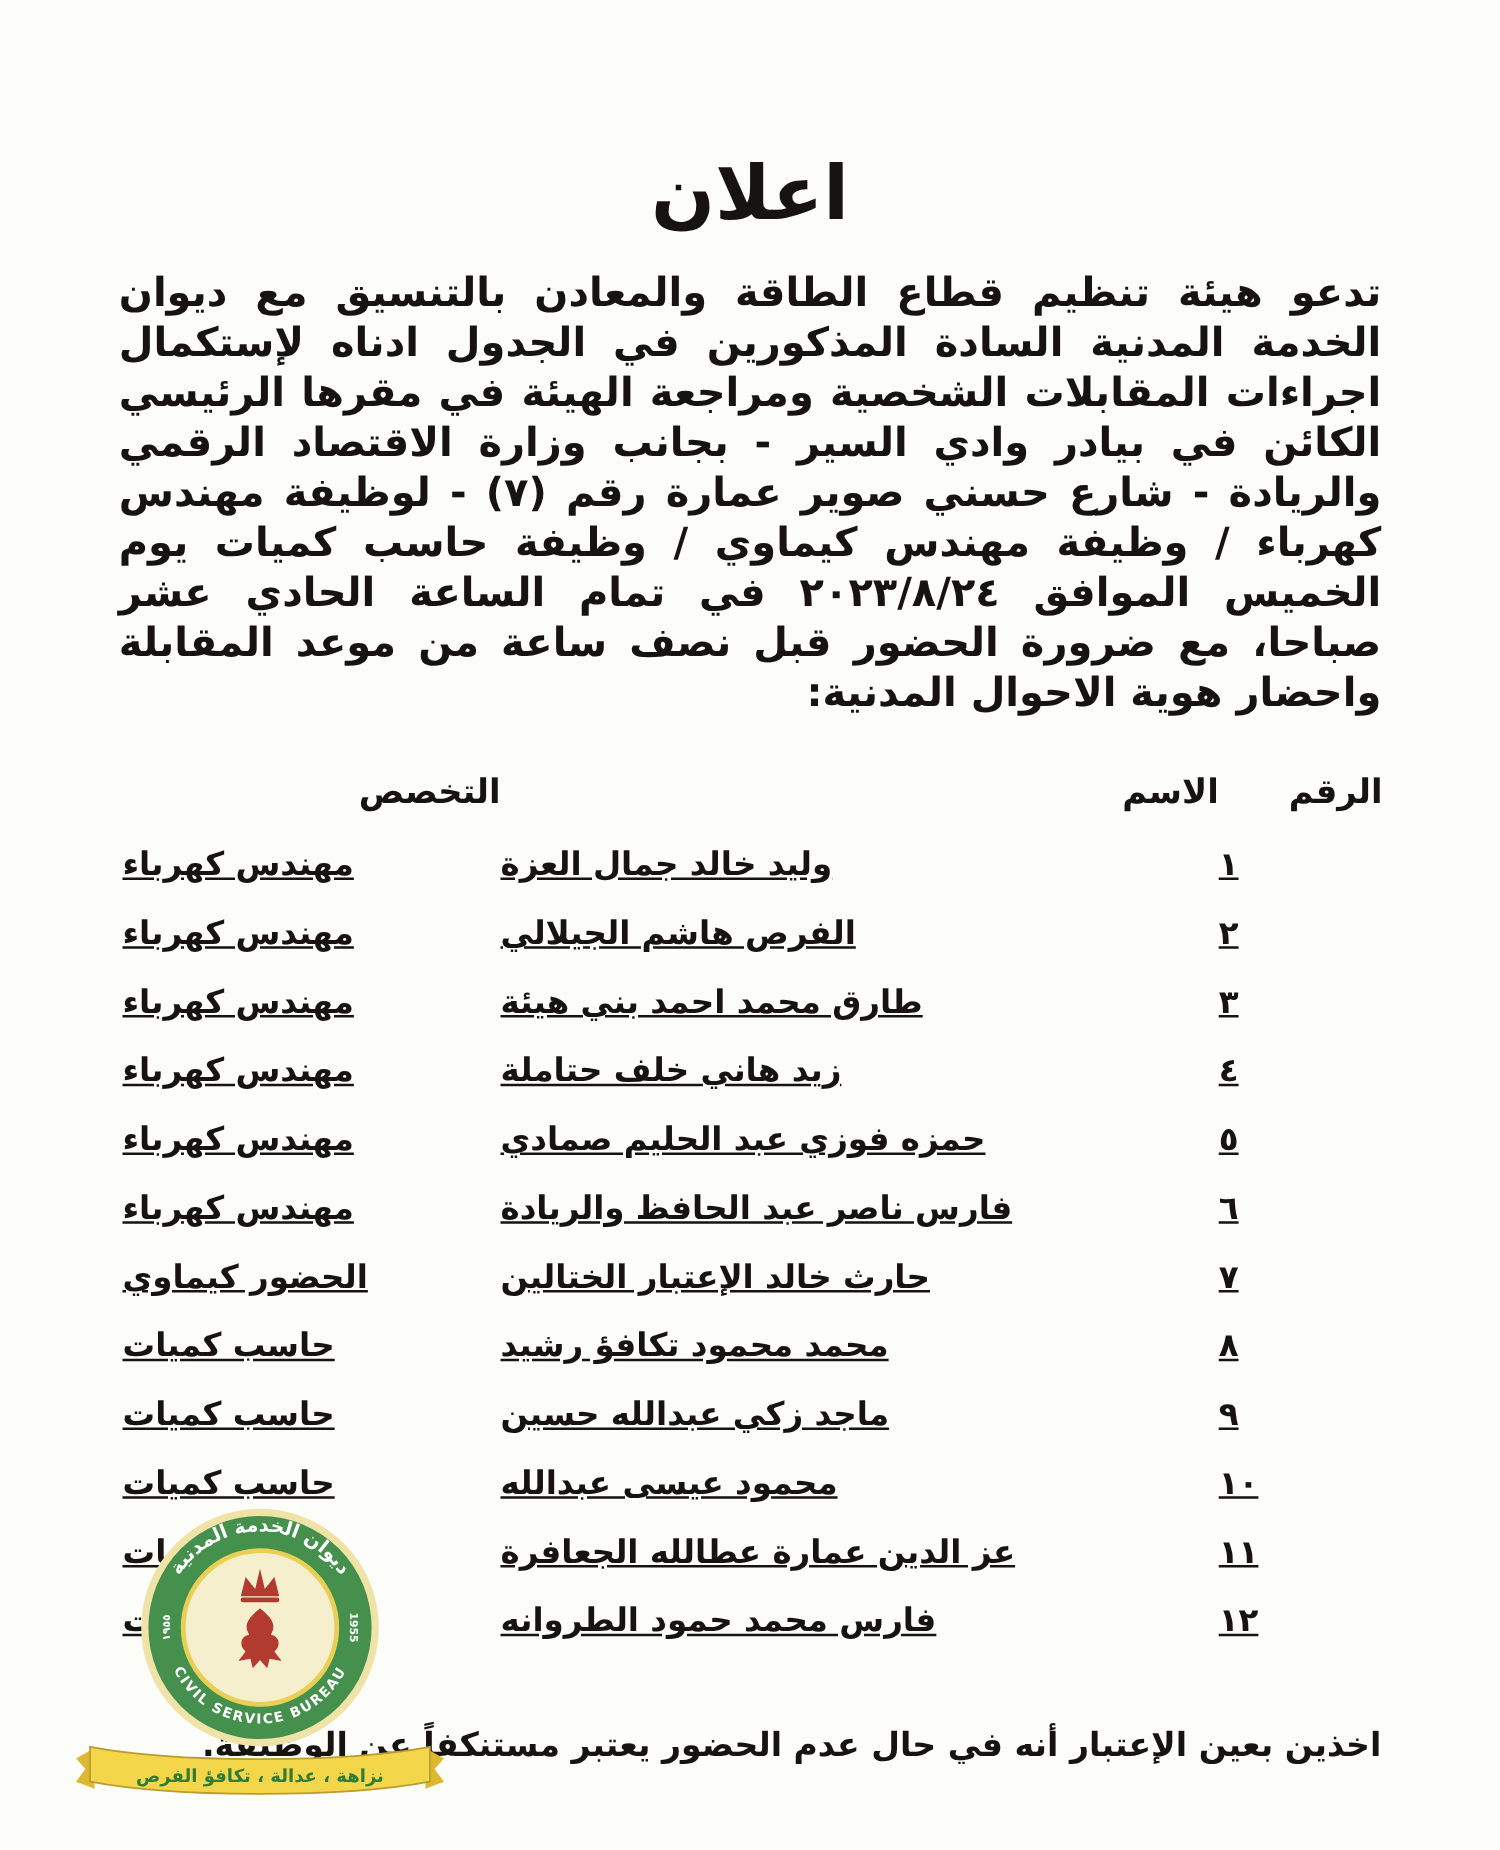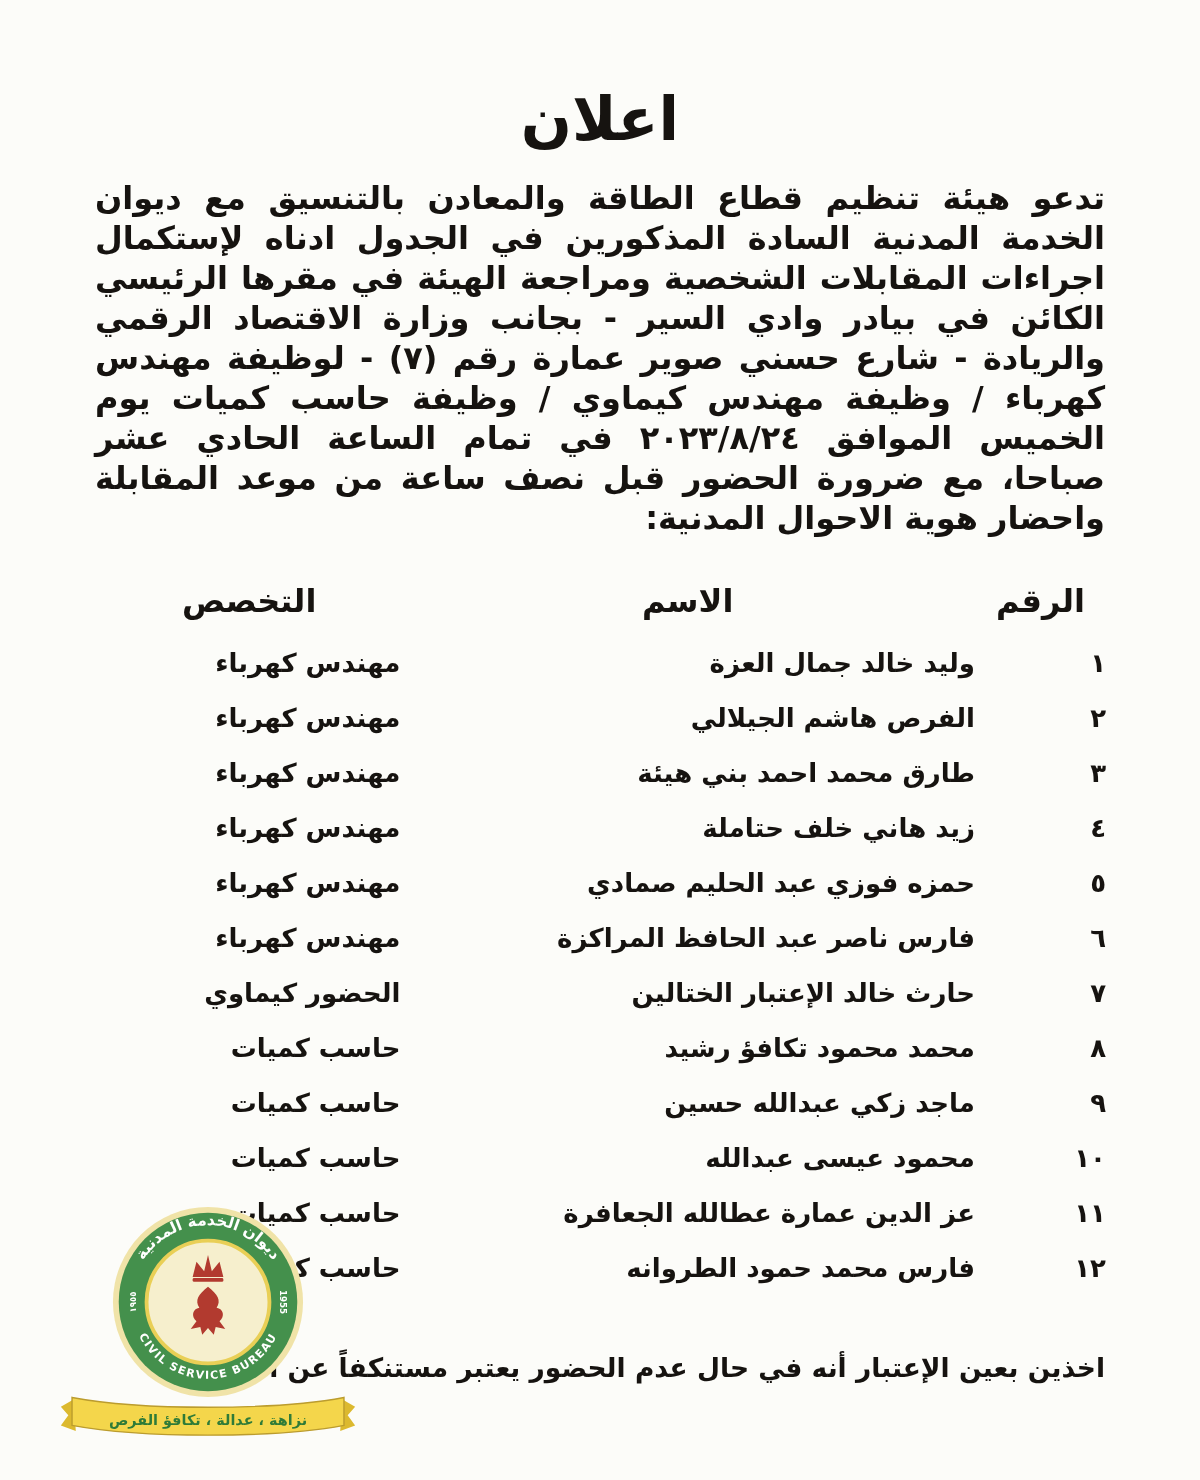--- a/index.html
+++ b/index.html
@@ -8,21 +8,21 @@
     background: #fcfcf9;
     color: #161310;
     font-family: "DejaVu Sans", sans-serif;
     direction: rtl;
     overflow: hidden;
   }
   .page {
     position: relative;
     width: 1200px; height: 1320px;
     box-sizing: border-box;
-    padding-top: 84px;
+    padding-top: 120px;
   }
   .doc-title {
     margin: 0 0 24px 0;
     text-align: center;
     font-size: 60px;
     font-weight: bold;
     letter-spacing: 1px;
   }
   .intro {
     margin: 0 95px;
@@ -34,31 +34,32 @@
   }
   table.candidates {
     width: 1008px;
     margin: 42px 94px 0 98px;
     border-collapse: collapse;
   }
   col.col-number { width: 13%; }
   col.col-name   { width: 57%; }
   col.col-spec   { width: 30%; }
   .candidates th {
-    font-size: 32px;
-    font-weight: bold;
-    text-align: center;
+    font-size: 27px;
+    font-weight: bold;
+    text-align: right;
     padding: 2px 0 16px 0;
   }
   .candidates td {
     font-size: 26px;
     font-weight: bold;
-    text-align: right;
+    text-align: left;
     padding: 12px 0 13px 0;
     white-space: nowrap;
+    text-decoration: underline;
   }
   .closing-note {
     margin: 56px 95px 0 95px;
     font-size: 26.5px;
     font-weight: bold;
     text-align: right;
   }
   .logo-block {
     position: absolute;
     left: 58px;
@@ -117,21 +118,21 @@
     </tr>
 
     <tr>
       <td>٥</td>
       <td>حمزه فوزي عبد الحليم صمادي</td>
       <td>مهندس كهرباء</td>
     </tr>
 
     <tr>
       <td>٦</td>
-      <td>فارس ناصر عبد الحافظ المراكزة</td>
+      <td>فارس ناصر عبد الحافظ والريادة</td>
       <td>مهندس كهرباء</td>
     </tr>
 
     <tr>
       <td>٧</td>
       <td>حارث خالد الإعتبار الختالين</td>
       <td>الحضور كيماوي</td>
     </tr>
 
     <tr>

